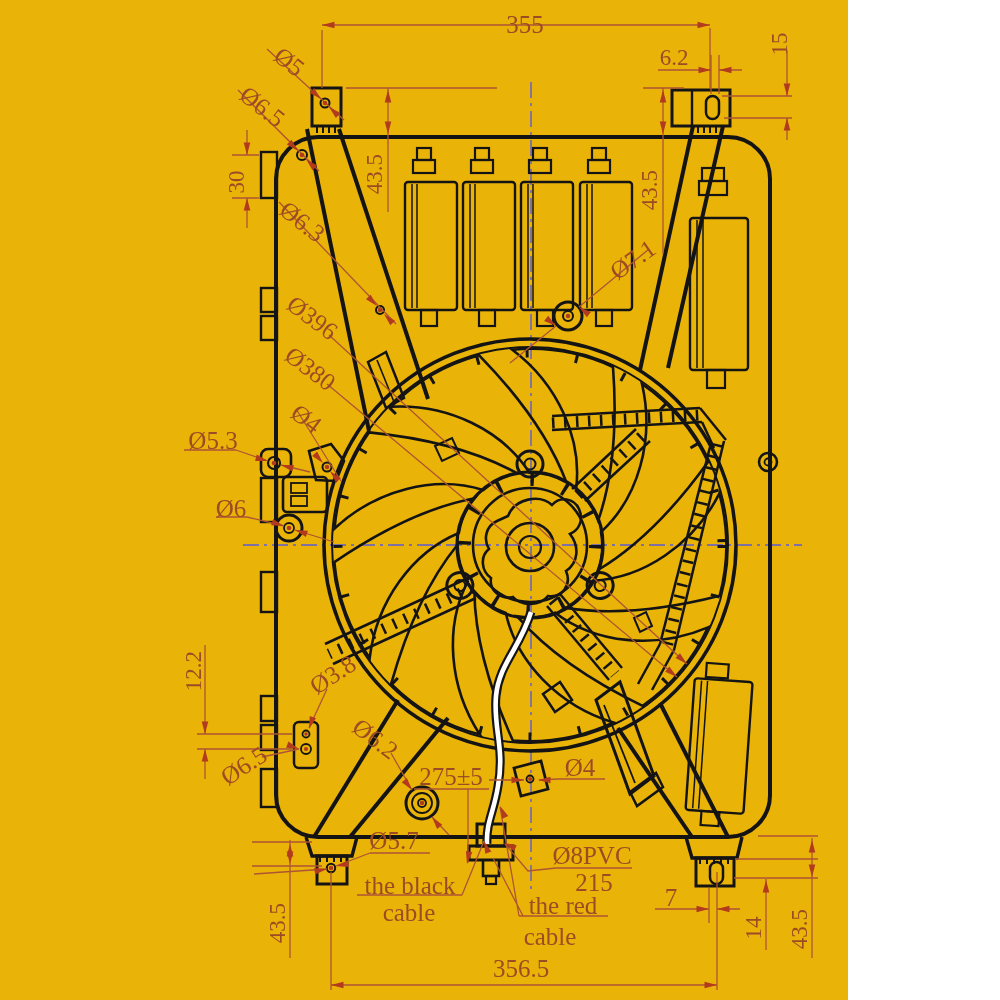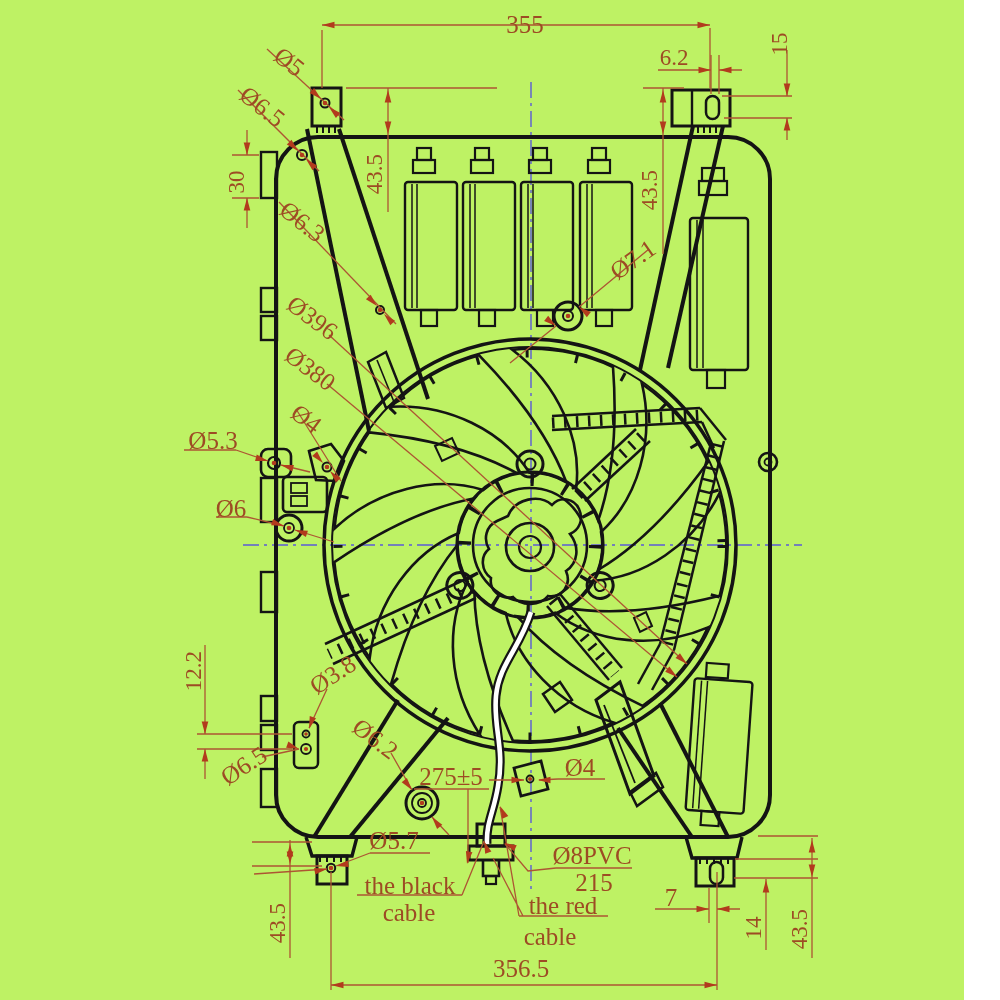--- a/index.html
+++ b/index.html
@@ -1,16 +1,16 @@
 <!DOCTYPE html>
 <html><head>
 <meta charset="utf-8">
 <style>
   html,body{margin:0;padding:0;background:#ffffff;width:1000px;height:1000px;overflow:hidden;}
-  #stage{position:relative;width:964px;height:1000px;background:#bef264;}
+  #stage{position:relative;width:848px;height:1000px;background:#eab308;}
   svg{position:absolute;left:0;top:0;}
   text.dim{font-family:"Liberation Serif","DejaVu Serif",serif;font-size:25px;fill:#9d4b24;}
   text.dim.small{font-size:23px;}
   .blk{stroke:#141414;fill:none;}
   .red{stroke:#ad5533;fill:none;stroke-width:1.3;}
   .cl{stroke:#5b5bd6;fill:none;stroke-width:1.4;stroke-dasharray:16 5 3 5;}
 </style>
 </head>
 <body>
 

